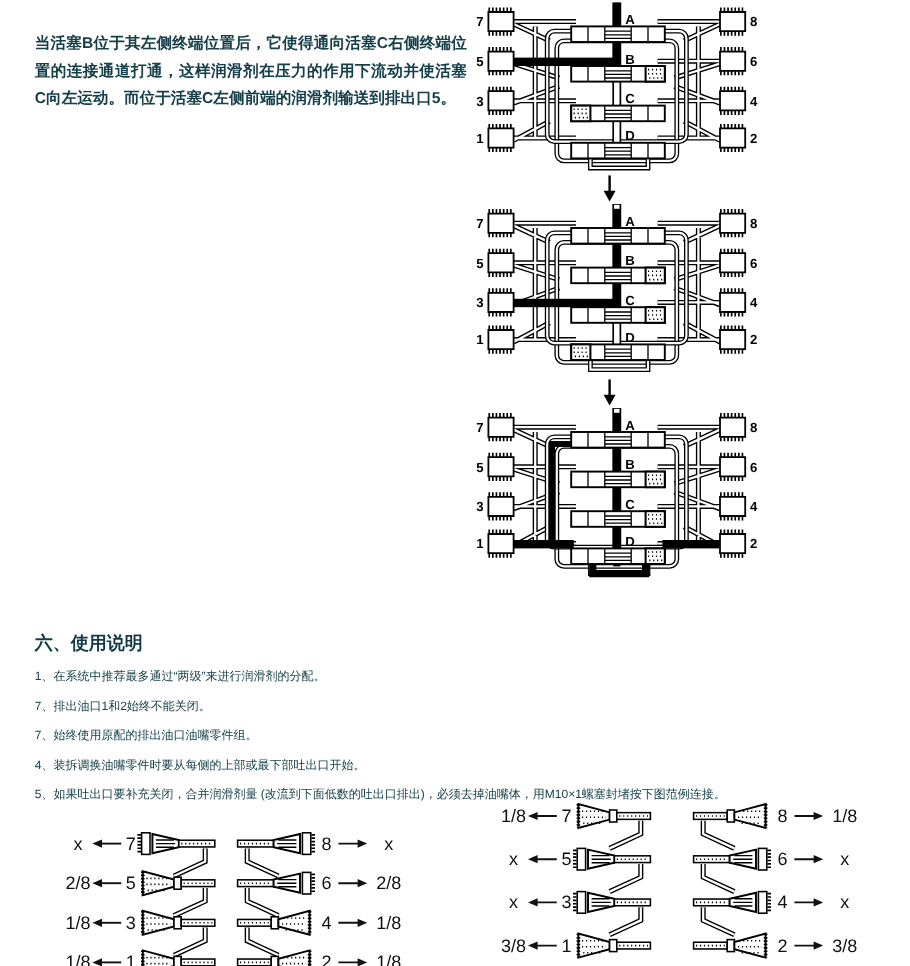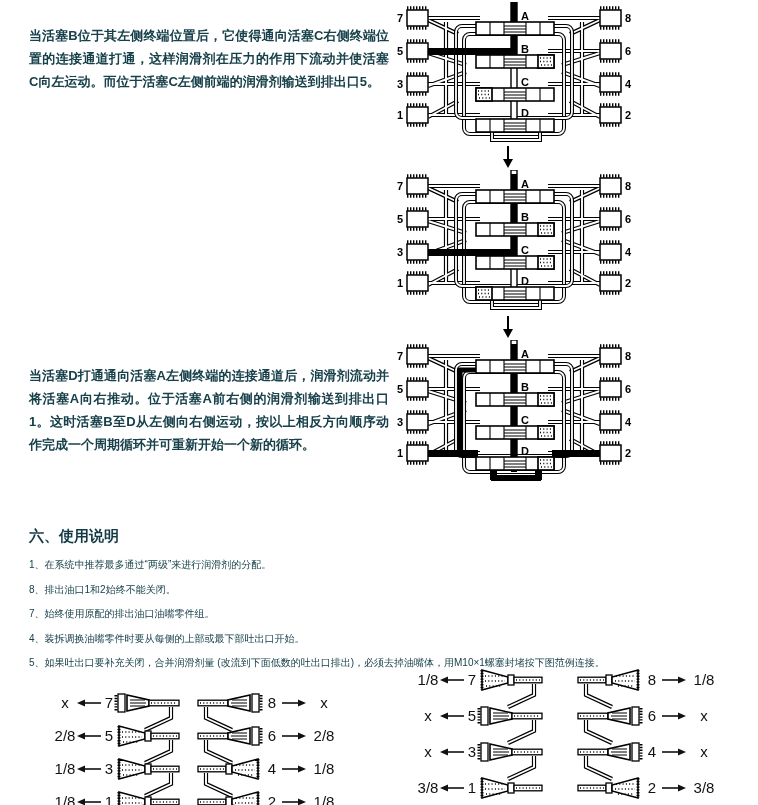--- a/index.html
+++ b/index.html
@@ -57,21 +57,20 @@
   .frow.plugged .ip{display:inline;}
   .frow.plugged .io{display:none;}
   .frow.last .conn{display:none;}
 </style>
 </head>
 <body>
 
 <div class="page">
 
   <div class="para" id="p1">当活塞B位于其左侧终端位置后，它使得通向活塞C右侧终端位置的连接通道打通，这样润滑剂在压力的作用下流动并使活塞C向左运动。而位于活塞C左侧前端的润滑剂输送到排出口5。</div>
-  <div class="para" id="p3">当活塞D打通通向活塞A左侧终端的连接通道后，润滑剂流动并将活塞A向右推动。位于活塞A前右侧的润滑剂输送到排出口1。这时活塞B至D从左侧向右侧运动，按以上相反方向顺序动作完成一个周期循环并可重新开始一个新的循环。</div>
 
   <svg class="diagram v1" id="d1" viewBox="0 0 240 148">
       <g>
 
       <g>
         <path class="pb" d="M34,16H86 M34,49H86 M34,82H86 M34,113H86 M206,16H154 M206,49H154 M206,82H154 M206,113H154 M34,18L64,32 M34,51L72,63 M34,84L72,70 M34,115L64,99 M206,18L176,32 M206,51L168,63 M206,84L168,70 M206,115L176,99 M52,20V114 M188,20V114"></path>
         <path class="pw" d="M34,16H86 M34,49H86 M34,82H86 M34,113H86 M206,16H154 M206,49H154 M206,82H154 M206,113H154 M34,18L64,32 M34,51L72,63 M34,84L72,70 M34,115L64,99 M206,18L176,32 M206,51L168,63 M206,84L168,70 M206,115L176,99 M52,20V114 M188,20V114"></path>
       </g>
 
       <g>
@@ -365,21 +364,21 @@
       <text class="plabel" x="127" y="18">A</text>
       <text class="plabel" x="127" y="51">B</text>
       <text class="plabel" x="127" y="84">C</text>
       <text class="plabel" x="127" y="115">D</text>
     </g>
     </svg>
 
   <div class="usage">
     <h3>六、使用说明</h3>
     <div class="u-item">1、在系统中推荐最多通过“两级”来进行润滑剂的分配。</div>
-    <div class="u-item">8、排出油口1和2始终不能关闭。</div>
+    <div class="u-item">7、排出油口1和2始终不能关闭。</div>
     <div class="u-item">7、始终使用原配的排出油口油嘴零件组。</div>
     <div class="u-item">4、装拆调换油嘴零件时要从每侧的上部或最下部吐出口开始。</div>
     <div class="u-item">5、如果吐出口要补充关闭，合并润滑剂量 (改流到下面低数的吐出口排出)，必须去掉油嘴体，用M10×1螺塞封堵按下图范例连接。</div>
   </div>
 
   <svg class="fitgroup" id="fg1" viewBox="0 0 160 130">
       <g class="frow plugged" transform="translate(0,18)">
       <text x="30" y="5" text-anchor="middle">x</text>
       <g>
         <line class="arr" x1="46" y1="0" x2="66" y2="0"></line>

